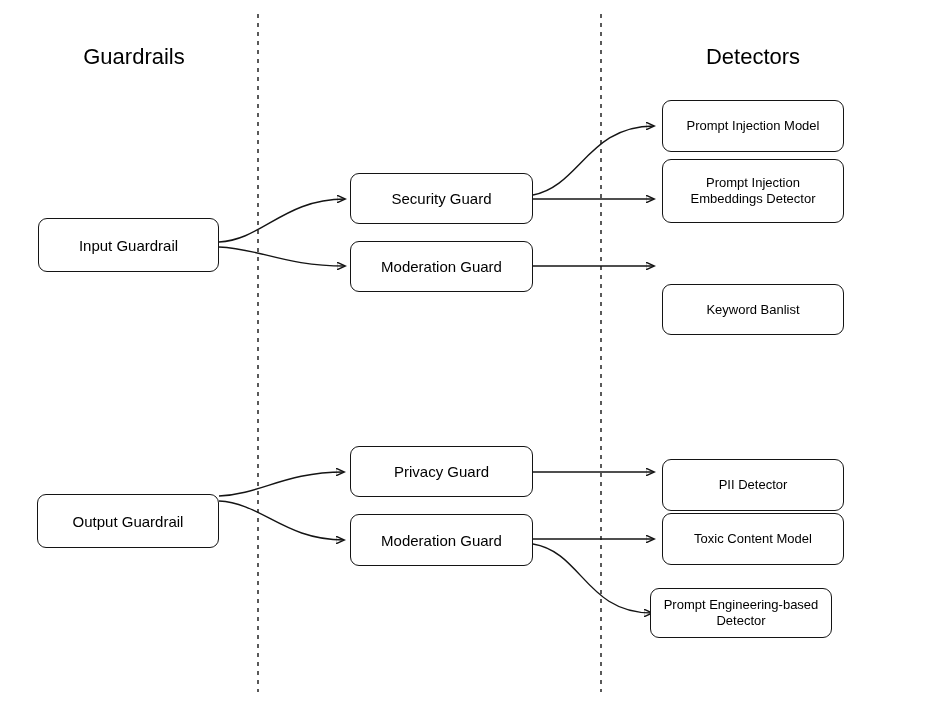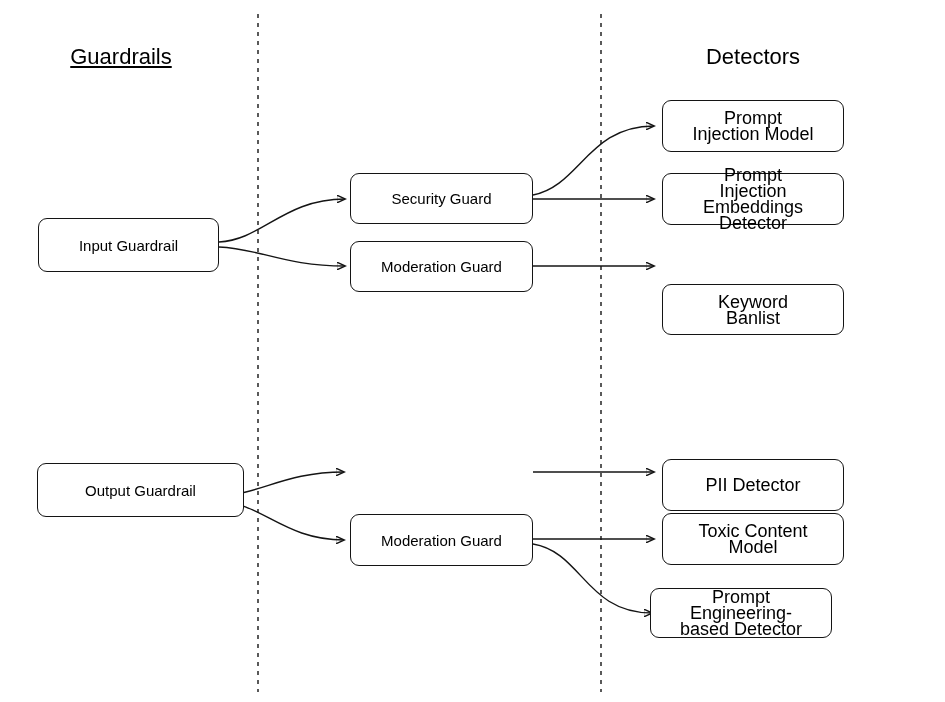--- a/index.html
+++ b/index.html
@@ -26,39 +26,39 @@
     background: #ffffff;
     border: 1.5px solid #141414;
     border-radius: 9px;
     display: flex;
     align-items: center;
     justify-content: center;
     text-align: center;
     color: #000000;
   }
   .node.big { font-size: 15px; }
-  .node.small { font-size: 18px; line-height: 16px; padding: 0 26px; }
+  .node.small { font-size: 13px; line-height: 16px; padding: 0 8px; }
   svg.edges {
     position: absolute;
     left: 0; top: 0;
     width: 945px; height: 702px;
     pointer-events: none;
   }
   svg.edges path, svg.edges line {
     fill: none;
     stroke: #141414;
     stroke-width: 1.4;
   }
 </style>
 </head>
 <body>
 
 <div class="canvas">
 
-  <div class="col-header" style="left:31px; top:44px;text-decoration:underline;">Guardrails</div>
+  <div class="col-header" style="left:44px; top:44px;">Guardrails</div>
   <div class="col-header" style="left:663px; top:44px;">Detectors</div>
 
   <svg class="edges" viewBox="0 0 945 702">
     <defs>
       <marker id="arrow" markerUnits="userSpaceOnUse" markerWidth="10" markerHeight="8" refX="8.5" refY="4" orient="auto">
         <path d="M0,0 L9,4 L0,8 Z" fill="#141414" stroke="none"></path>
       </marker>
     </defs>
 
     <line x1="258" y1="14" x2="258" y2="692" stroke-dasharray="4 5"></line>
@@ -70,26 +70,27 @@
     <path d="M533,199 L654,199" marker-end="url(#arrow)"></path>
     <path d="M533,266 L654,266" marker-end="url(#arrow)"></path>
     <path d="M219,496 C262,494 284,472 344,472" marker-end="url(#arrow)"></path>
     <path d="M219,501 C262,503 284,540 344,540" marker-end="url(#arrow)"></path>
     <path d="M533,472 L654,472" marker-end="url(#arrow)"></path>
     <path d="M533,539 L654,539" marker-end="url(#arrow)"></path>
     <path d="M533,544 C582,552 586,613 652,613" marker-end="url(#arrow)"></path>
   </svg>
 
   <div class="node big" style="left:38px; top:218px; width:181px; height:54px;">Input Guardrail</div>
-  <div class="node big" style="left:37px; top:463px; width:207px; height:54px;">Output Guardrail</div>
+  <div class="node big" style="left:37px; top:494px; width:182px; height:54px;">Output Guardrail</div>
 
   <div class="node big" style="left:350px; top:173px; width:183px; height:51px;">Security Guard</div>
   <div class="node big" style="left:350px; top:241px; width:183px; height:51px;">Moderation Guard</div>
+  <div class="node big" style="left:350px; top:446px; width:183px; height:51px;">Privacy Guard</div>
   <div class="node big" style="left:350px; top:514px; width:183px; height:52px;">Moderation Guard</div>
 
   <div class="node small" style="left:662px; top:100px; width:182px; height:52px;">Prompt Injection Model</div>
-  <div class="node small" style="left:662px; top:173px; width:182px; height:52px;">Prompt Injection Embeddings Detector</div>
+  <div class="node small" style="left:662px; top:159px; width:182px; height:64px;">Prompt Injection Embeddings Detector</div>
   <div class="node small" style="left:662px; top:240px; width:182px; height:51px;margin-top:44px;">Keyword Banlist</div>
   <div class="node small" style="left:662px; top:459px; width:182px; height:52px;">PII Detector</div>
   <div class="node small" style="left:662px; top:513px; width:182px; height:52px;">Toxic Content Model</div>
   <div class="node small" style="left:650px; top:588px; width:182px; height:50px;">Prompt Engineering-based Detector</div>
 
 </div>
 
 </body></html>

